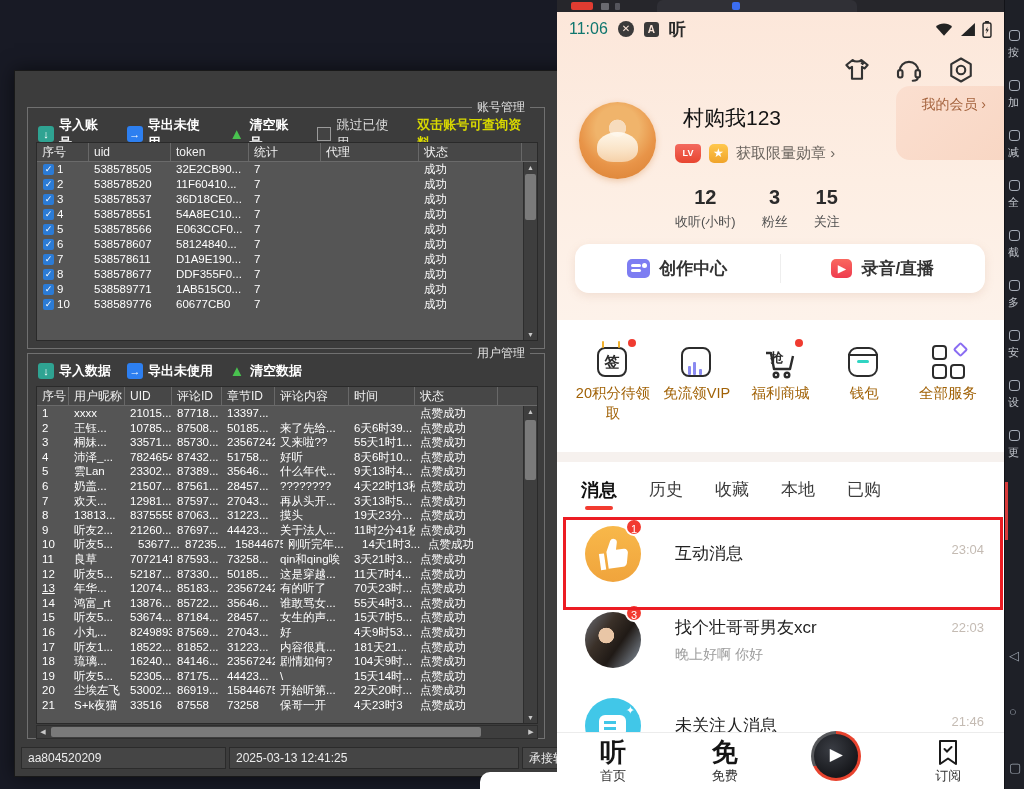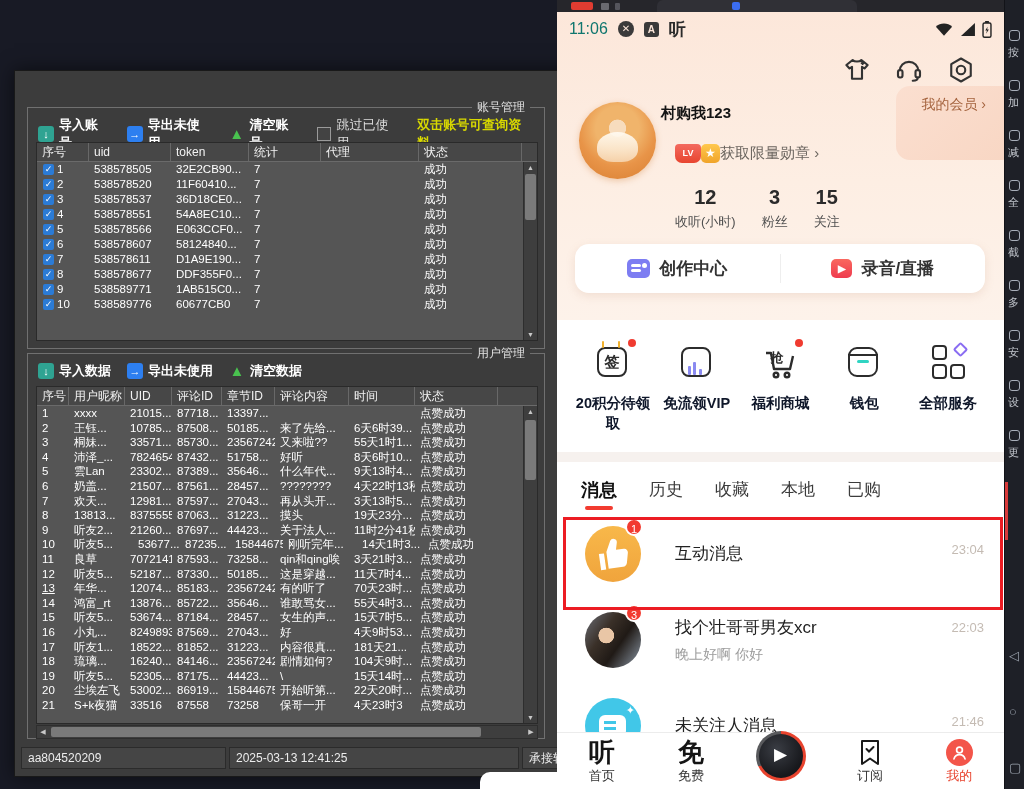--- a/index.html
+++ b/index.html
@@ -62,41 +62,41 @@
   .pstat-right{margin-left:auto;display:flex;align-items:center;gap:6px;}
   .action-row{position:absolute;top:55px;right:28px;display:flex;gap:22px;}
   .action-row svg{display:block;}
   .vip-card{position:absolute;right:-12px;top:86px;width:120px;height:74px;border-radius:14px;background:linear-gradient(135deg,#fbdfd0,#f8d6c3);}
   .vip-link{position:absolute;right:18px;top:96px;font-size:14px;color:#a5643f;}
   .avatar{position:absolute;left:22px;top:102px;width:77px;height:77px;border-radius:50%;
      background:radial-gradient(circle at 50% 34%,#f7dcbd 13%,#f0b46b 14% 34%,#e89448 60%,#d87e31 100%);
      box-shadow:0 2px 6px rgba(210,130,60,.35);}
   .avatar:after{content:"";position:absolute;left:18px;top:30px;width:41px;height:30px;border-radius:50% 50% 40% 40%;
      background:linear-gradient(180deg,rgba(255,250,240,.95),rgba(250,230,205,.7));}
-  .uname{position:absolute;left:104px;top:104px;font-size:15px;font-weight:bold;color:#141414;}
-  .badges{position:absolute;left:118px;top:144px;display:flex;align-items:center;}
+  .uname{position:absolute;left:126px;top:104px;font-size:21px;font-weight:normal;color:#141414;}
+  .badges{position:absolute;left:118px;top:144px;display:flex;align-items:center;gap:8px;}
   .lv{width:26px;height:19px;background:linear-gradient(180deg,#f36a5f,#e8452f);border-radius:4px 4px 7px 7px;color:#fff;font-size:9px;font-weight:bold;text-align:center;line-height:19px;}
   .goldstar{width:19px;height:19px;background:linear-gradient(180deg,#ffc84d,#f0a42a);border-radius:5px;color:#fff;font-size:12px;line-height:19px;text-align:center;}
   .badge-text{font-size:15px;color:#6a645e;}
   .stats{position:absolute;left:118px;top:186px;display:flex;gap:26px;}
   .stat{text-align:center;}
   .stat .v{font-size:20px;font-weight:bold;color:#2b2b2b;}
   .stat .l{font-size:13px;color:#4f4f4f;margin-top:4px;}
   .qcard{position:absolute;left:18px;top:244px;width:410px;height:49px;background:#fff;border-radius:14px;
      box-shadow:0 3px 10px rgba(190,140,110,.18);display:flex;}
   .qhalf{flex:1;display:flex;align-items:center;justify-content:center;gap:9px;font-size:17px;font-weight:bold;color:#333;}
   .qdiv{width:1px;background:#eee;margin:10px 0;}
   .qicon1{width:23px;height:19px;border-radius:5px;background:#7d7df2;position:relative;}
   .qicon1:before{content:"";position:absolute;left:4px;top:5px;width:10px;height:2.5px;background:#fff;border-radius:2px;box-shadow:0 5px 0 #fff;}
   .qicon1:after{content:"";position:absolute;right:3px;top:4px;width:5px;height:5px;border-radius:50%;background:#fff;}
   .qicon2{width:21px;height:19px;border-radius:5px;background:linear-gradient(180deg,#f9685f,#ef3b4e);color:#fff;font-size:10px;line-height:19px;text-align:center;}
   .services{position:absolute;left:0;top:320px;width:100%;height:132px;background:#fff;display:flex;justify-content:space-between;padding:22px 14px 0 14px;box-sizing:border-box;}
   .svc{width:84px;text-align:center;}
   .svc-icon{position:relative;width:42px;height:42px;margin:0 auto;}
-  .svc-label{font-size:14.5px;color:#0f172a;margin-top:10px;line-height:1.35;font-weight:bold;}
+  .svc-label{font-size:14.5px;color:#a16207;margin-top:0;line-height:1.35;}
   .reddot{position:absolute;right:-2px;top:-3px;width:8px;height:8px;border-radius:50%;background:#f03b30;}
   .obox{position:absolute;left:5px;top:5px;width:30px;height:30px;border:2.2px solid #2c2c2c;border-radius:8px;box-sizing:border-box;color:#2c2c2c;}
   .sign-char{font-size:15px;font-weight:bold;line-height:26px;}
   .pin{position:absolute;top:-1px;width:2.5px;height:7px;background:#f2b22e;border-radius:2px;}
   .simbars{position:absolute;left:12px;bottom:9px;display:flex;gap:2.5px;align-items:flex-end;}
   .simbars i{display:block;width:3px;background:#8a8af0;border-radius:1px;}
   .cartchar{position:absolute;left:11px;top:7px;font-size:13px;font-weight:bold;color:#2c2c2c;}
   .cart-svg{position:absolute;left:2px;top:2px;}
   .wdash{position:absolute;left:14px;top:18px;width:12px;height:3px;border-radius:2px;background:#2fd4c2;}
   .gsq{position:absolute;width:15px;height:15px;border:2.2px solid #2c2c2c;border-radius:4px;box-sizing:border-box;}
@@ -720,31 +720,20 @@
       </div>
       <div class="bn">
         <div class="bookmark-ic">
           <svg width="24" height="27" viewBox="0 0 24 27" fill="none" stroke="#1a1a1a" stroke-width="2">
             <path d="M4 2h16v23l-8-5.5L4 25z" stroke-linejoin="round"></path>
             <path d="M8.5 10l2.5 2.5 4.5-4.5" stroke-linecap="round"></path>
           </svg>
         </div>
         <div class="lbl">订阅</div>
       </div>
-      <div class="bn active">
-        <div class="person-ic">
-          <div class="personbg">
-            <svg width="17" height="17" viewBox="0 0 20 20" fill="none" stroke="#fff" stroke-width="2">
-              <circle cx="10" cy="7" r="3.4"></circle>
-              <path d="M3.5 17.5c1-3.6 3.6-5 6.5-5s5.5 1.4 6.5 5" stroke-linecap="round"></path>
-            </svg>
-          </div>
-        </div>
-        <div class="lbl">我的</div>
-      </div>
     </div>
 </div>
 
 <div class="emusb" id="emusb">
   <div class="sbred"></div>
 <div class="sbitem" style="top: 30px;">
       <div class="sbico"></div>
       <span class="sblbl">按</span>
     </div>
     <div class="sbitem" style="top: 80px;">

